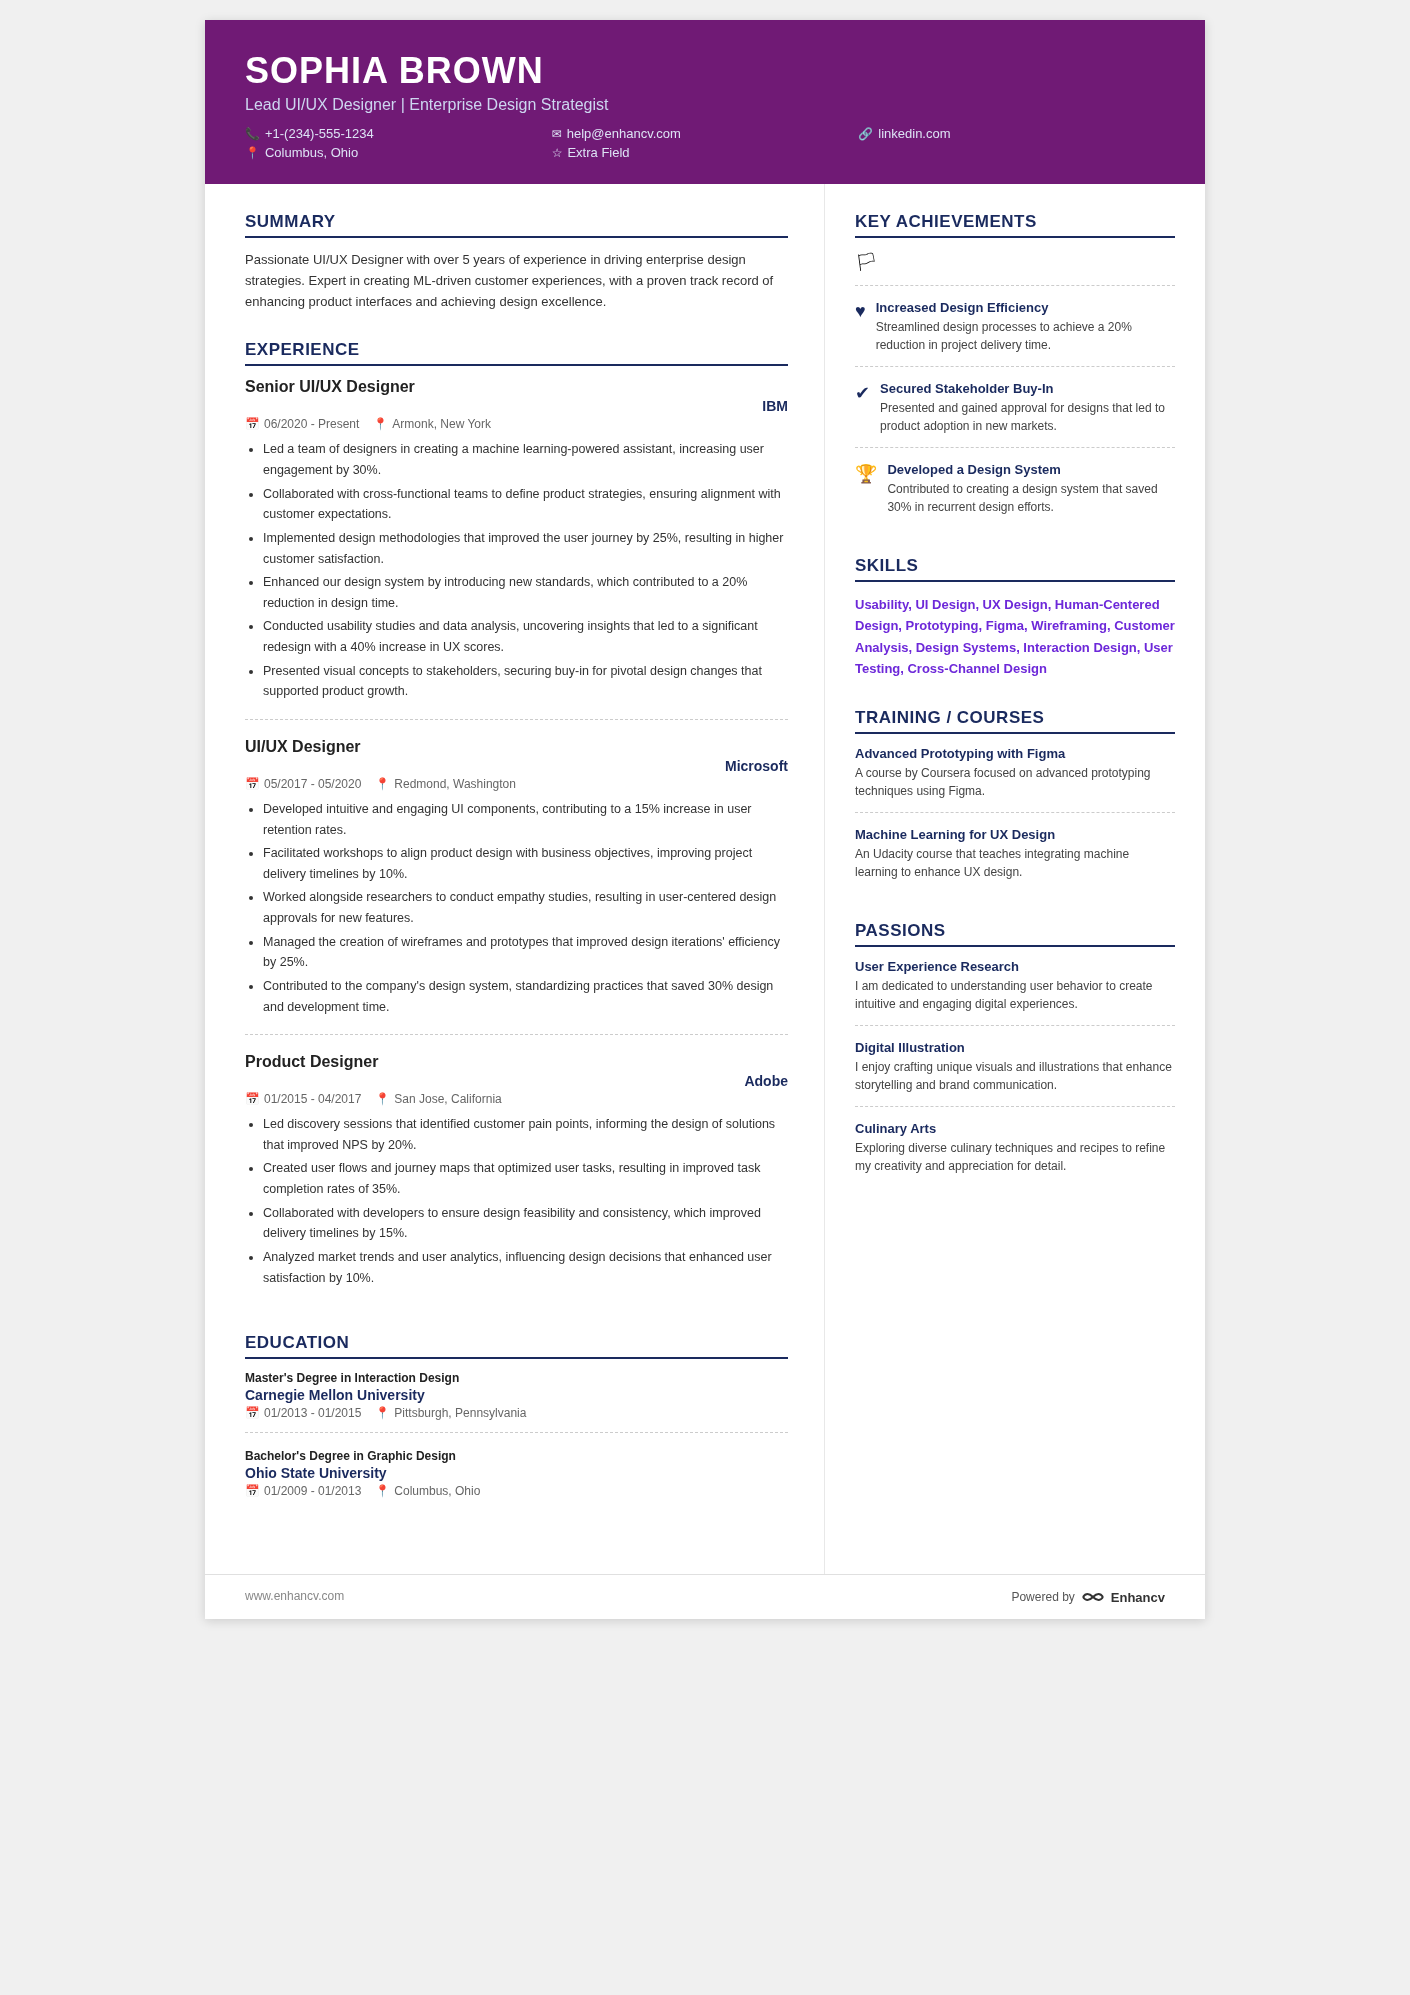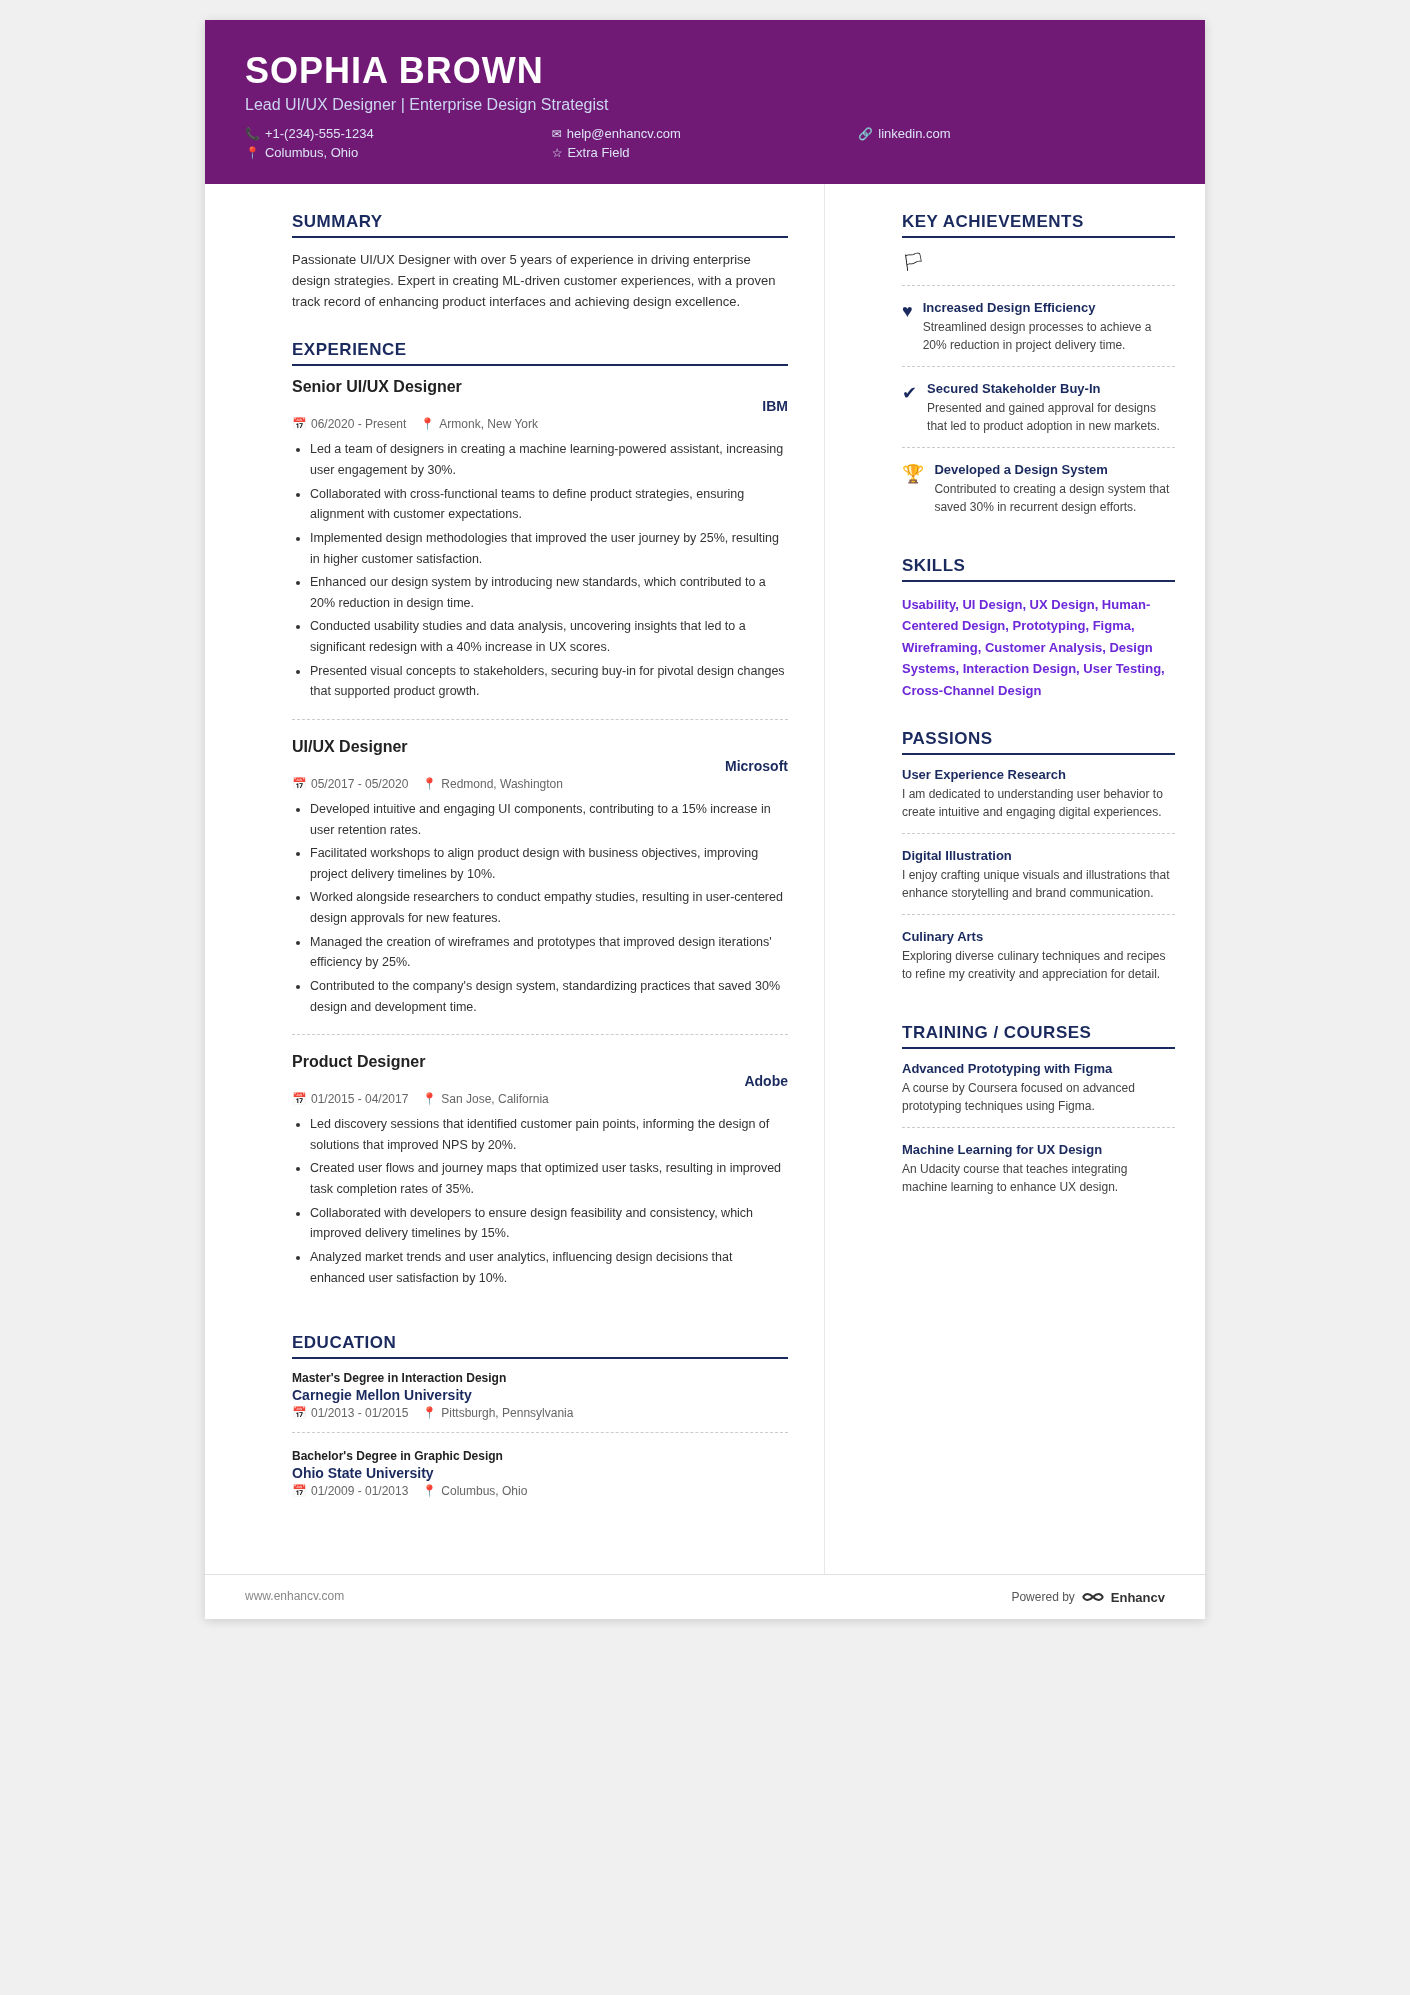--- a/index.html
+++ b/index.html
@@ -60,21 +60,20 @@
       padding: 28px 36px 36px 40px;
       border-right: 1px solid #e8e8e8;
     }
     
     .right-col {
       padding: 28px 30px 36px 30px;
     }
     
     .section {
       margin-bottom: 28px;
-      margin-left: 47px;
     }
     .section-title {
       font-size: 17px;
       font-weight: 900;
       color: #1a2a5e;
       text-transform: uppercase;
       letter-spacing: 0.5px;
       border-bottom: 2.5px solid #1a2a5e;
       padding-bottom: 4px;
       margin-bottom: 12px;
@@ -436,49 +435,49 @@
           </div>
         </div>
       </div>
 
       <div class="section">
         <div class="section-title">SKILLS</div>
         <p class="skills-text">Usability, UI Design, UX Design, Human-Centered Design, Prototyping, Figma, Wireframing, Customer Analysis, Design Systems, Interaction Design, User Testing, Cross-Channel Design</p>
       </div>
 
       <div class="section">
+        <div class="section-title">TRAINING / COURSES</div>
+
+        <div class="training-item">
+          <div class="training-title">Advanced Prototyping with Figma</div>
+          <div class="training-desc">A course by Coursera focused on advanced prototyping techniques using Figma.</div>
+        </div>
+
+        <div class="training-item">
+          <div class="training-title">Machine Learning for UX Design</div>
+          <div class="training-desc">An Udacity course that teaches integrating machine learning to enhance UX design.</div>
+        </div>
+      </div>
+
+      <div class="section">
         <div class="section-title">PASSIONS</div>
 
         <div class="passion-item">
           <div class="passion-title">User Experience Research</div>
           <div class="passion-desc">I am dedicated to understanding user behavior to create intuitive and engaging digital experiences.</div>
         </div>
 
         <div class="passion-item">
           <div class="passion-title">Digital Illustration</div>
           <div class="passion-desc">I enjoy crafting unique visuals and illustrations that enhance storytelling and brand communication.</div>
         </div>
 
         <div class="passion-item">
           <div class="passion-title">Culinary Arts</div>
           <div class="passion-desc">Exploring diverse culinary techniques and recipes to refine my creativity and appreciation for detail.</div>
-        </div>
-      </div>
-
-      <div class="section">
-        <div class="section-title">TRAINING / COURSES</div>
-
-        <div class="training-item">
-          <div class="training-title">Advanced Prototyping with Figma</div>
-          <div class="training-desc">A course by Coursera focused on advanced prototyping techniques using Figma.</div>
-        </div>
-
-        <div class="training-item">
-          <div class="training-title">Machine Learning for UX Design</div>
-          <div class="training-desc">An Udacity course that teaches integrating machine learning to enhance UX design.</div>
         </div>
       </div>
 
     </div>
   </div>
 
   <div class="footer">
     <span>www.enhancv.com</span>
     <div class="footer-brand">
       <span>Powered by</span>

